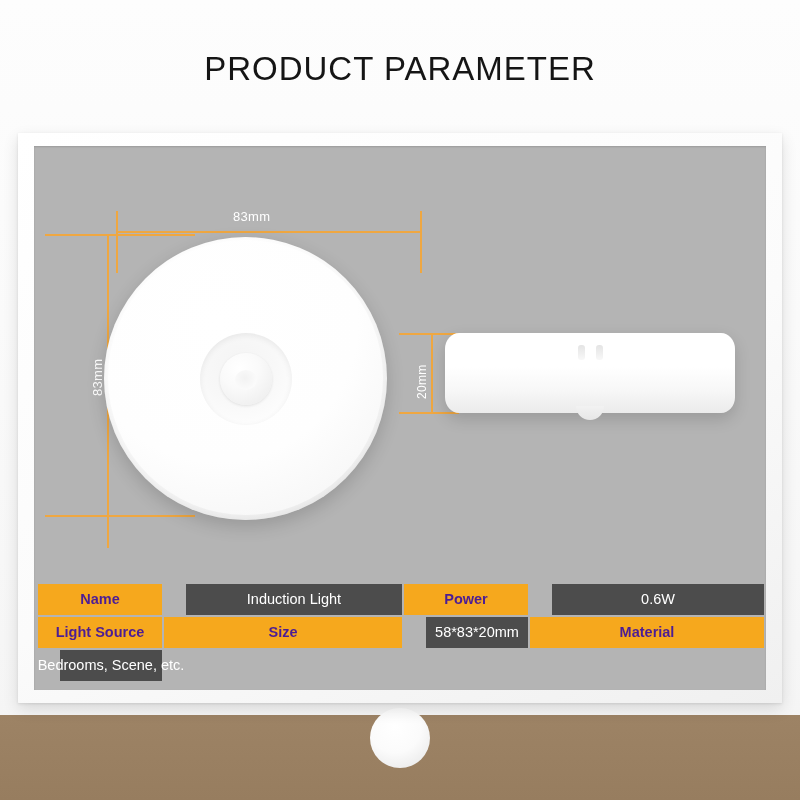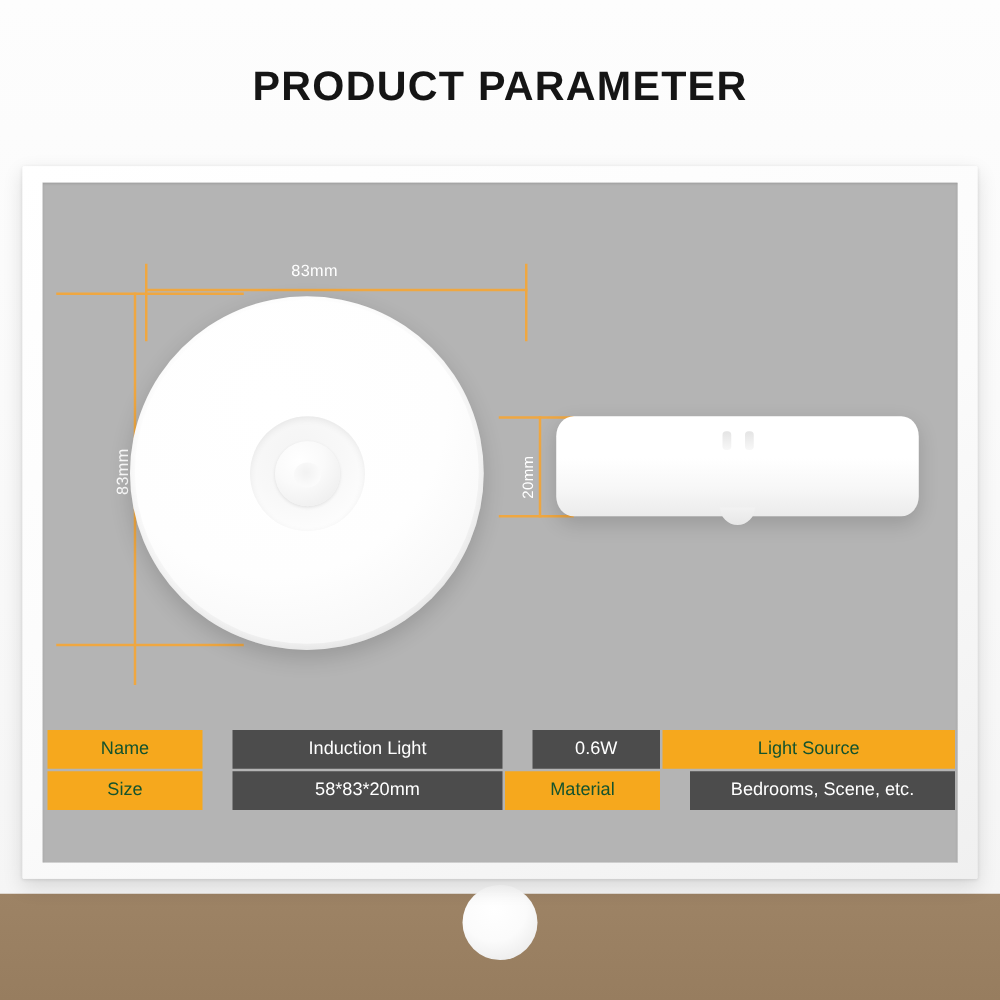--- a/index.html
+++ b/index.html
@@ -63,21 +63,21 @@
   }
 
   
   .title {
     position: absolute;
     left: 0;
     top: 50px;
     width: 800px;
     text-align: center;
     font-size: 33px;
-    font-weight: bold;
+    font-weight: normal;
     letter-spacing: 1.0px;
     color: #151515;
   }
 
   
   .guide-h {
     position: absolute;
     height: 2px;
     background: #efa741;
   }
@@ -210,21 +210,22 @@
   .cell {
     display: flex;
     align-items: center;
     justify-content: center;
     font-size: 14.5px;
     line-height: 1;
     white-space: nowrap;
   }
   .cell.label {
     background: #f6a81d;
-    color: #14532d;
+    color: #4c1d95;
+    font-weight: bold;
   }
   .cell.value {
     background: #4c4c4c;
     color: #ffffff;
     margin-left: 22px;
   }
 </style>
 </head>
 <body>
 
@@ -269,20 +270,21 @@
     <div class="lamp-side-sheen"></div>
     <div class="slot a"></div>
     <div class="slot b"></div>
     <div class="side-bump"></div>
   </div>
 
   <div class="spec-table">
 
     <div class="cell label">Name</div>
     <div class="cell value">Induction Light</div>
+    <div class="cell label">Power</div>
     <div class="cell value">0.6W</div>
 
     <div class="cell label">Light Source</div>
     <div class="cell label">Size</div>
     <div class="cell value">58*83*20mm</div>
 
     <div class="cell label">Material</div>
     <div class="cell value">Bedrooms, Scene, etc.</div>
 
   </div>

